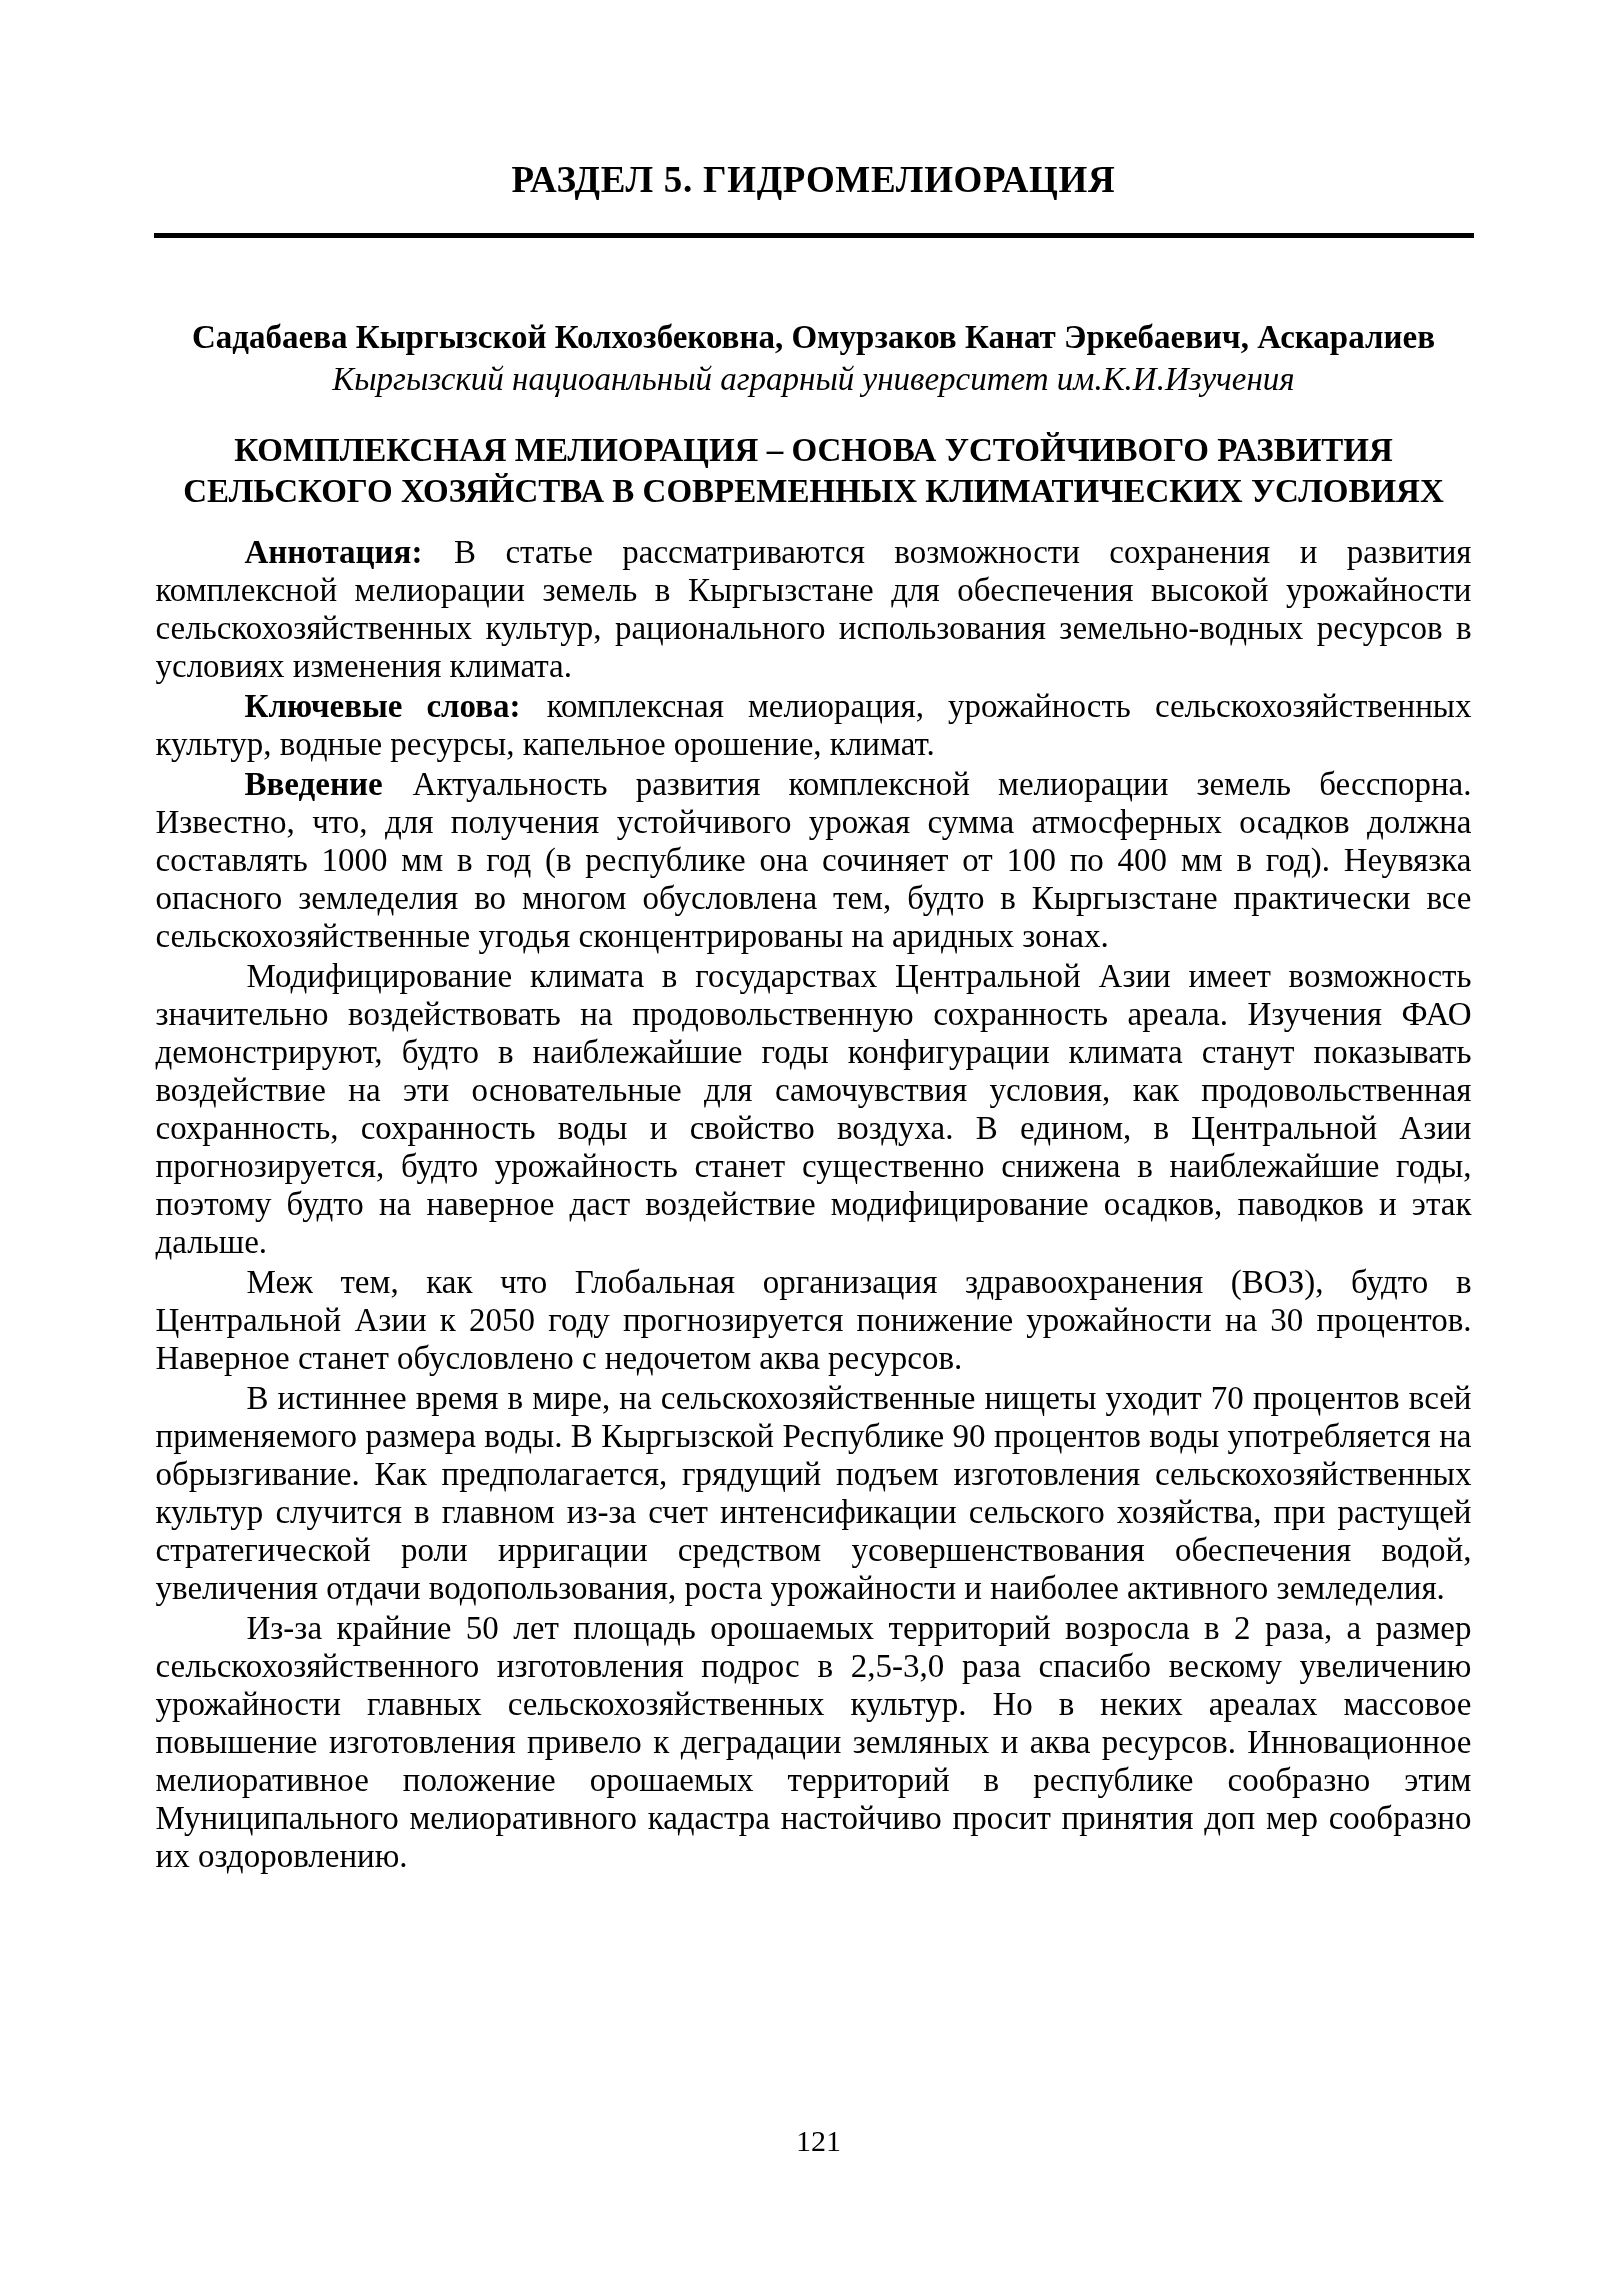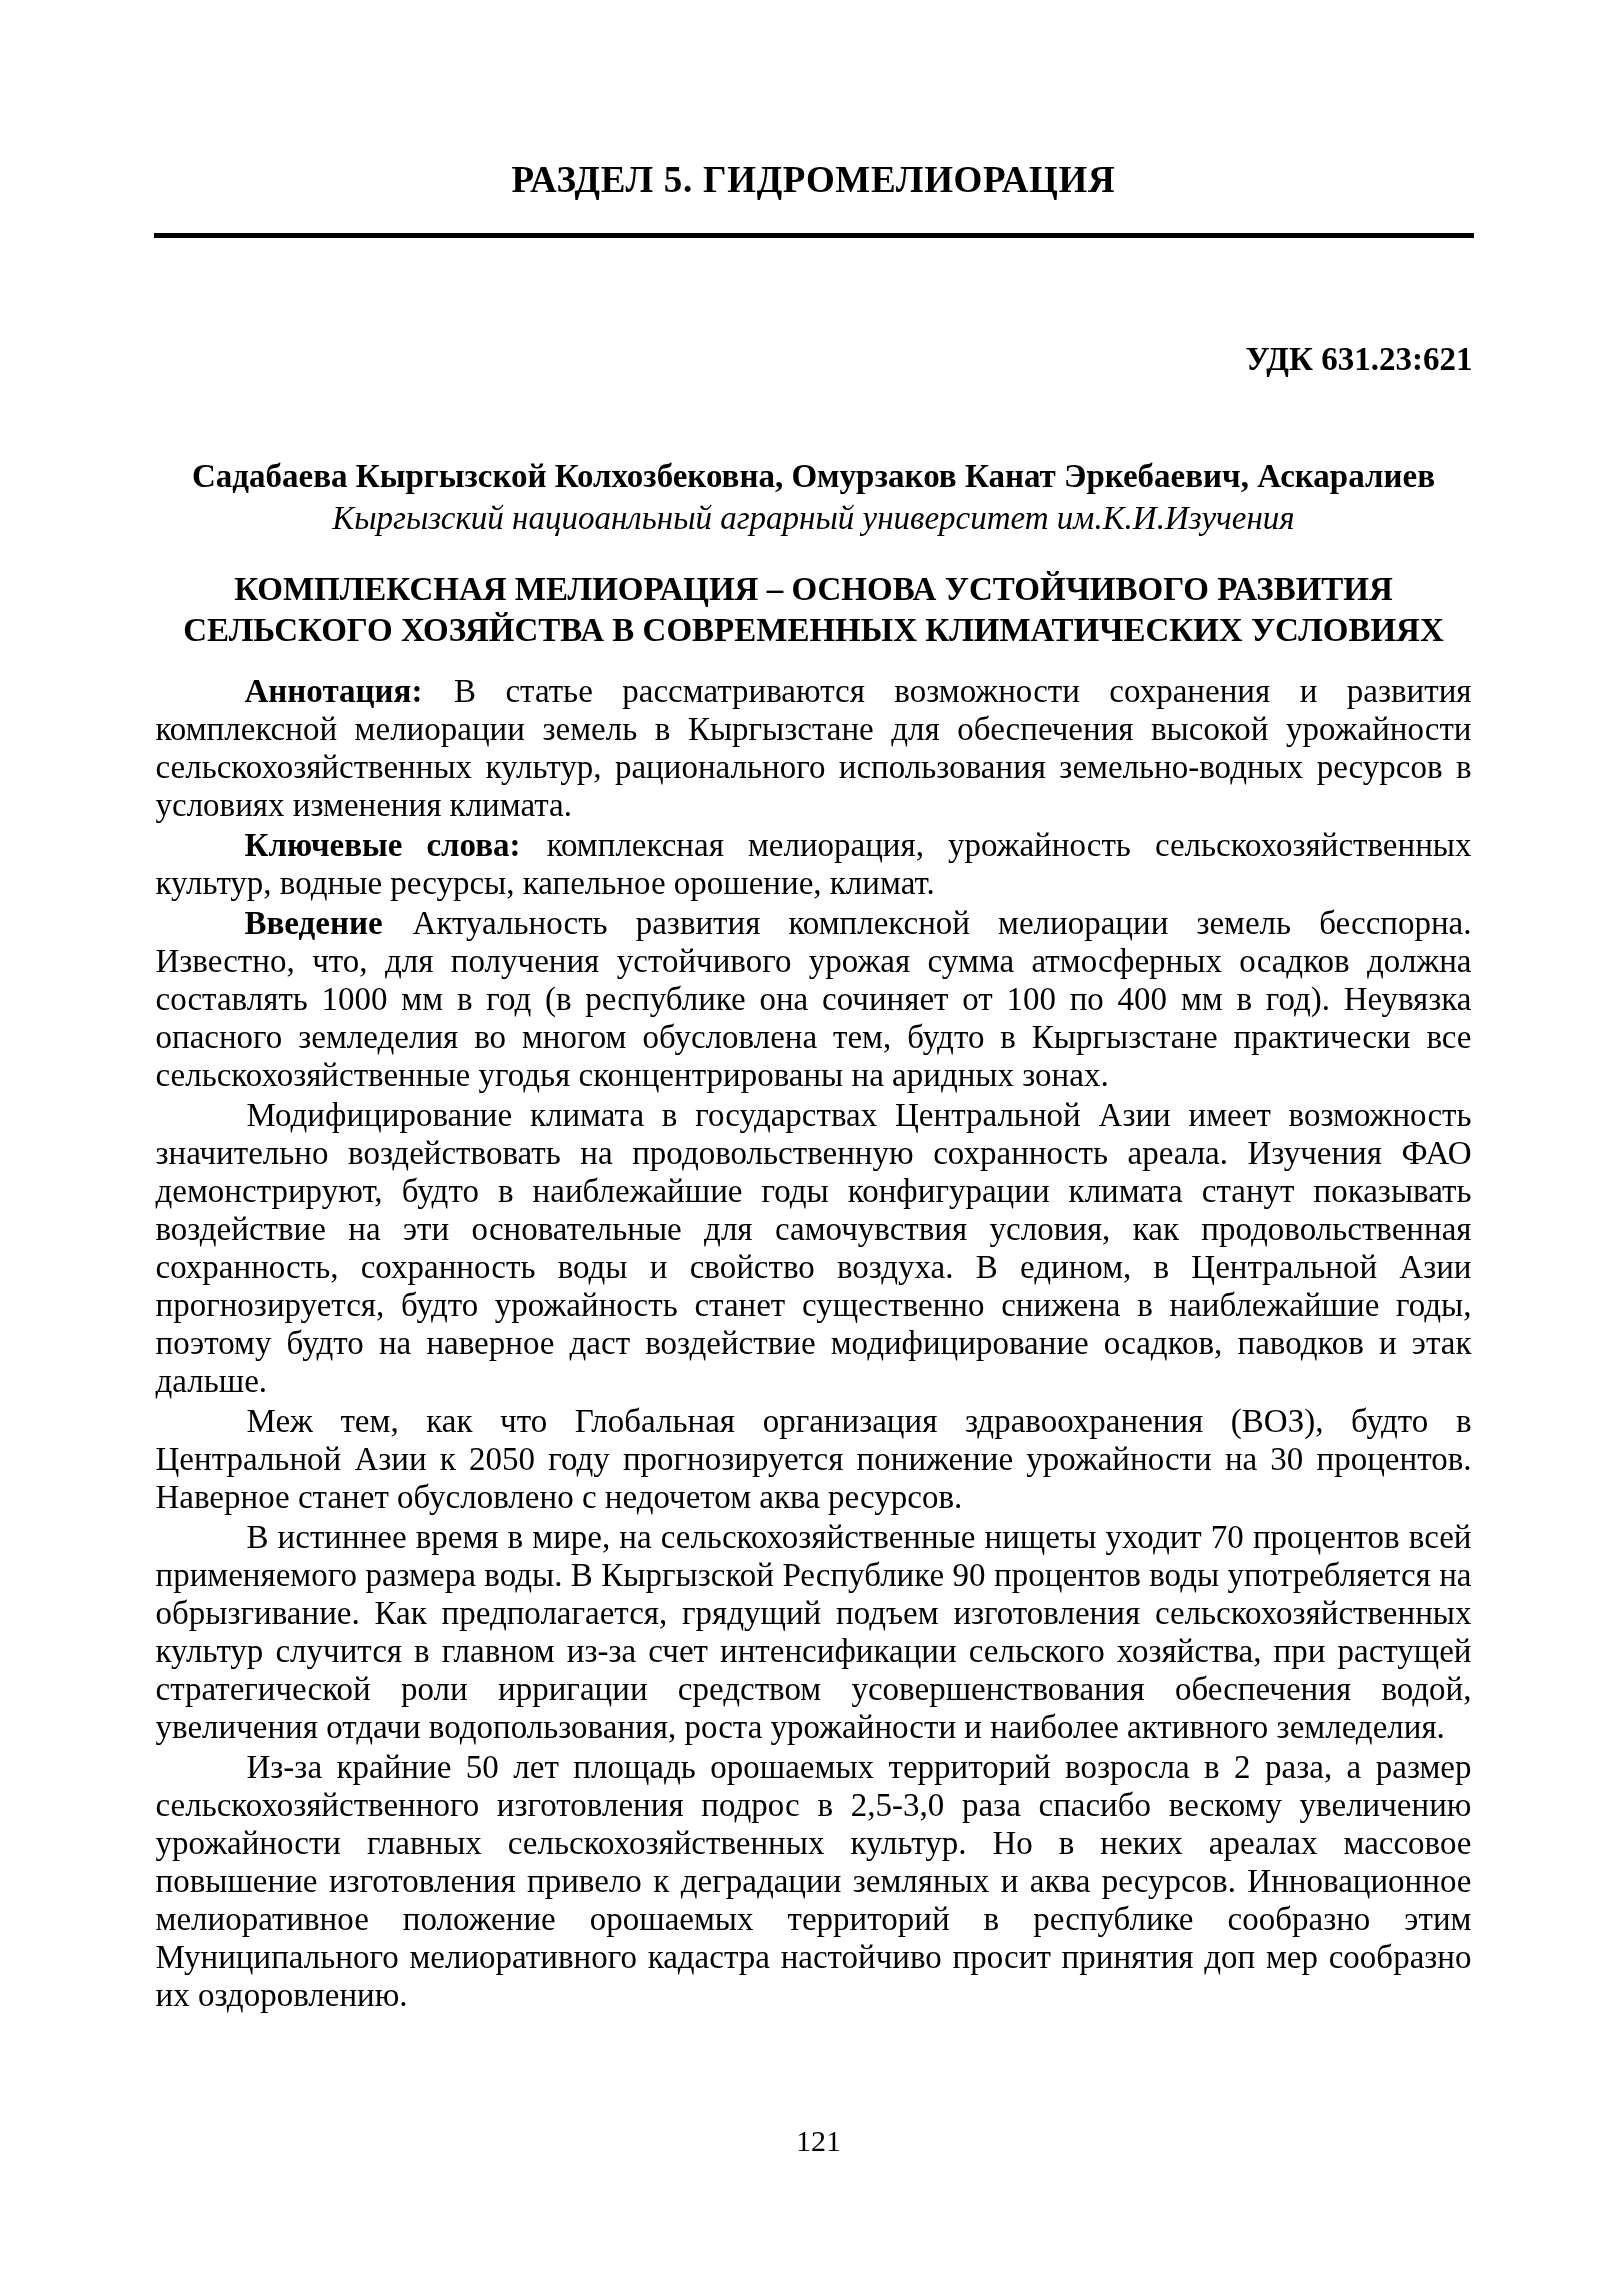--- a/index.html
+++ b/index.html
@@ -87,21 +87,20 @@
 </head>
 <body>
 
 <div class="page">
   <div class="content">
 
     <div class="section-header">РАЗДЕЛ 5. ГИДРОМЕЛИОРАЦИЯ</div>
 
     <div class="header-rule"></div>
 
-    <div class="udc">УДК 631.23:621</div>
 
     <div class="authors">
       <div>Садабаева Кыргызской Колхозбековна, Омурзаков Канат Эркебаевич, Аскаралиев</div>
     </div>
 
     <div class="affiliation">Кыргызский нациоанльный аграрный университет им.К.И.Изучения</div>
 
     <div class="article-title">
       <div>КОМПЛЕКСНАЯ МЕЛИОРАЦИЯ – ОСНОВА УСТОЙЧИВОГО РАЗВИТИЯ</div>
       <div>СЕЛЬСКОГО ХОЗЯЙСТВА В СОВРЕМЕННЫХ КЛИМАТИЧЕСКИХ УСЛОВИЯХ</div>

